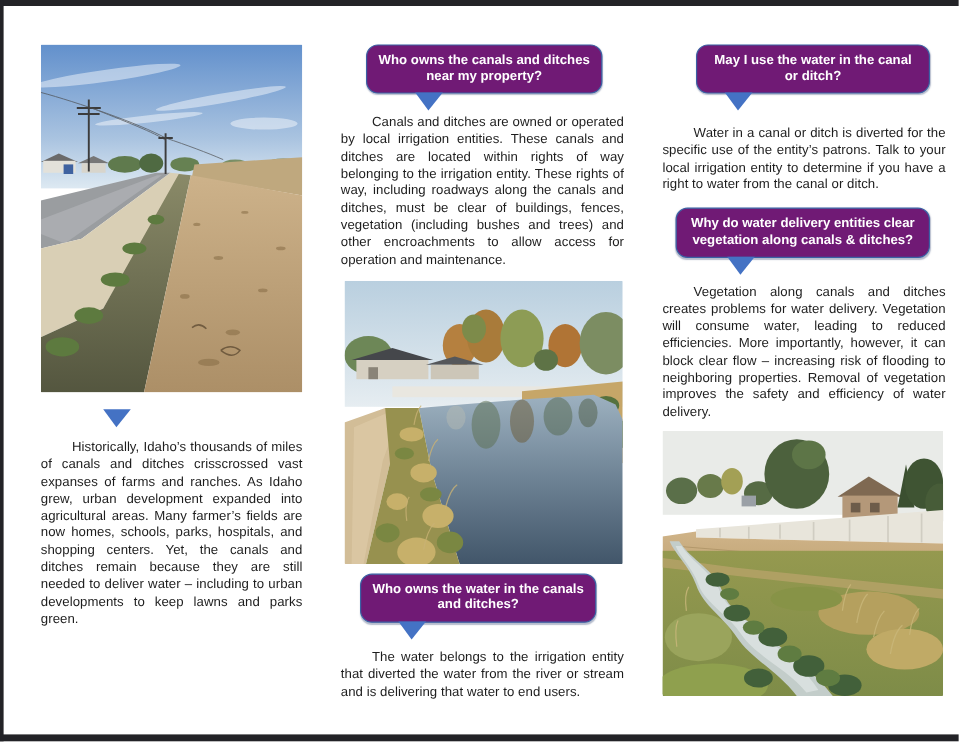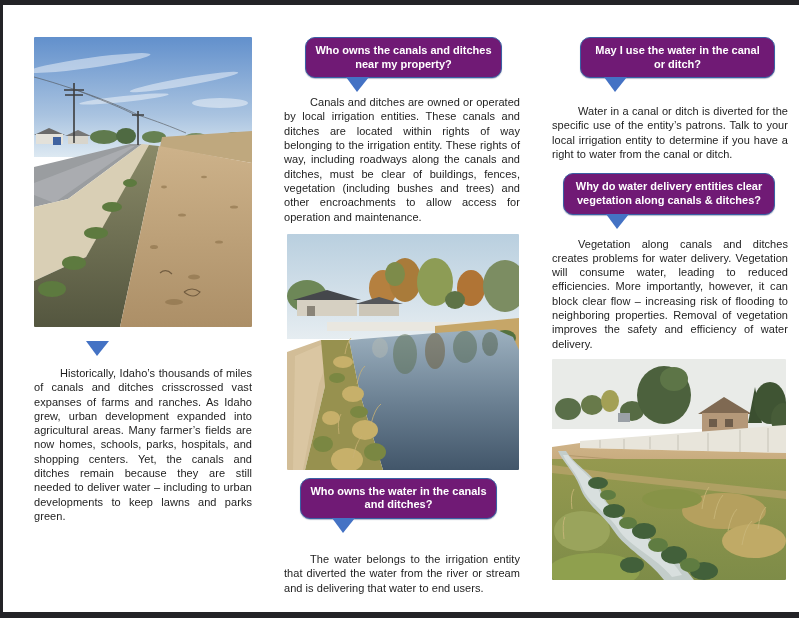--- a/index.html
+++ b/index.html
@@ -202,21 +202,21 @@
       </svg>
     </div>
 
     <div style="margin-top:8px">
       <div class="callout-box" style="margin:0 23px 0 16px">
         <span>Who owns the water in the canals and ditches?</span>
       </div>
       <div class="callout-tail" style="margin-left:48px"></div>
     </div>
 
-    <p class="para" style="margin-top:19px">The water belongs to the irrigation entity that diverted the water from the river or stream and is delivering that water to end users.</p>
+    <p class="para" style="margin-top:8px">The water belongs to the irrigation entity that diverted the water from the river or stream and is delivering that water to end users.</p>
   </div>
 
   <div class="col" id="col-right">
     <div>
       <div class="callout-box" style="margin:0 13px 0 28px">
         <span>May I use the water in the canal or ditch?</span>
       </div>
       <div class="callout-tail" style="margin-left:52px"></div>
     </div>
 

